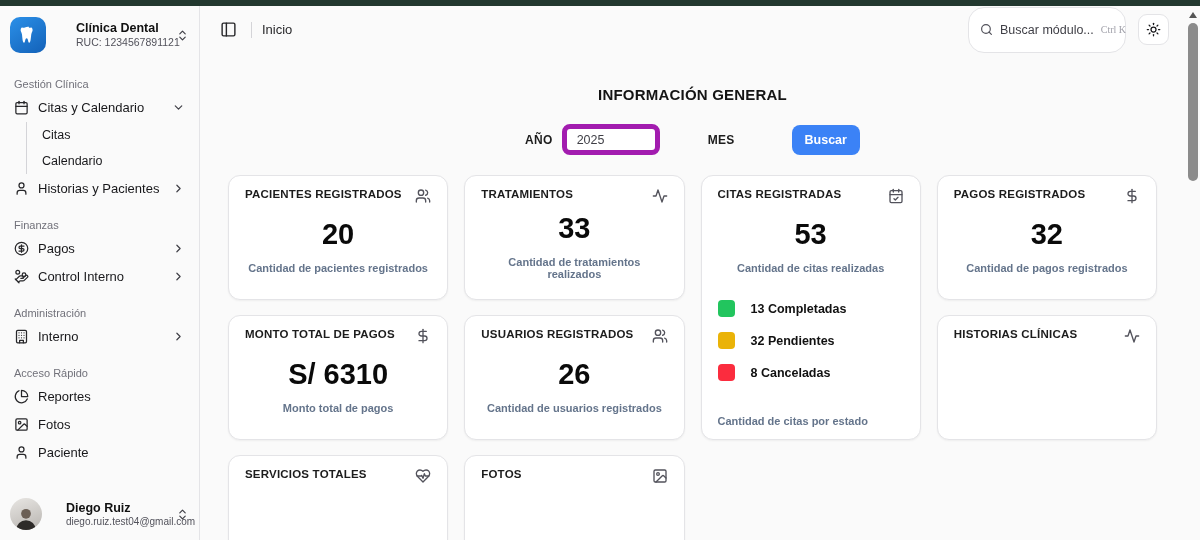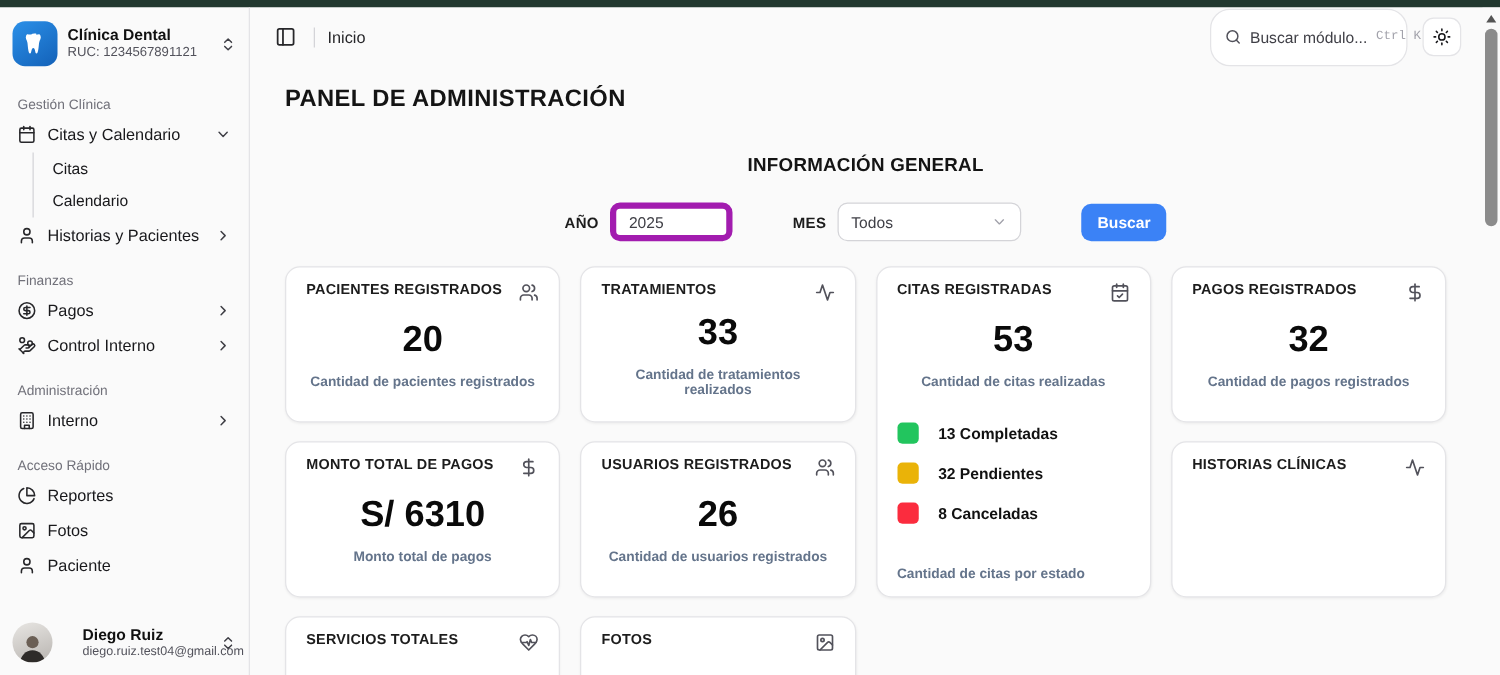--- a/index.html
+++ b/index.html
@@ -22,21 +22,21 @@
     display: flex; flex-direction: column;
     padding: 0 8px;
   }
   .sidebar-header { display: flex; align-items: center; gap: 8px; padding: 11px 2px 8px 2px; }
   .logo {
     width: 36px; height: 36px; border-radius: 10px;
     background: linear-gradient(145deg, #2b90e8, #1361b8);
     display: flex; align-items: center; justify-content: center;
     flex-shrink: 0;
   }
-  .org-meta { line-height: 1.2; min-width: 0; }
+  .org-meta { line-height: 1.2; min-width: 0; margin-left: 22px; }
   .org-name { font-size: 12.5px; font-weight: bold; color: #111; white-space: nowrap; }
   .org-ruc { font-size: 10.5px; color: #52525b; white-space: nowrap; }
   .updown { margin-left: auto; color: #3f3f46; flex-shrink: 0; }
 
   .side-section { margin-top: 10px; }
   .section-label { font-size: 11px; color: #71717a; padding: 7px 6px 3px 6px; }
   .side-item {
     display: flex; align-items: center; gap: 9px;
     padding: 6.5px 6px; border-radius: 7px;
     font-size: 13px; color: #18181b; cursor: pointer;
@@ -69,21 +69,21 @@
   .v-divider { width: 1px; height: 16px; background: #d4d4d8; }
   .breadcrumb { font-size: 13px; color: #27272a; }
   .header-right { margin-left: auto; display: flex; align-items: center; gap: 12px; }
   .search-pill {
     display: flex; align-items: center; gap: 7px;
     height: 46px; width: 158px; padding: 0 11px;
     border: 1px solid #e4e4e7; border-radius: 16px; background: #fff; cursor: pointer;
   }
   .search-pill .magnifier { color: #52525b; }
   .search-text { font-size: 12.5px; color: #3f3f46; white-space: nowrap; }
-  .search-kbd { font-family: Liberation Mono, monospace; font-size: 10px; color: #a1a1aa; margin-left: auto; white-space: nowrap; }
+  .search-kbd { font-family: Liberation Serif, serif; font-size: 10px; color: #a1a1aa; margin-left: auto; white-space: nowrap; }
   .theme-btn {
     width: 31px; height: 31px; border: 1px solid #e4e4e7; border-radius: 9px;
     background: #fff; display: flex; align-items: center; justify-content: center;
     color: #18181b; cursor: pointer;
   }
 
   .page-title { margin: 16px 0 0 28px; font-size: 19px; font-weight: 800; letter-spacing: .3px; color: #141414; }
   .section-title { text-align: center; margin-top: 33px; font-size: 15px; font-weight: 800; letter-spacing: .2px; color: #141414; }
 
   .filters { display: flex; align-items: center; justify-content: center; margin-top: 21px; }
@@ -360,36 +360,27 @@
                   <path d="M2 12h2"></path>
                   <path d="M20 12h2"></path>
                   <path d="m6.34 17.66-1.41 1.41"></path>
                   <path d="m19.07 4.93-1.41 1.41"></path>
                 </svg>
             </span>
           </button>
         </div>
       </div>
 
-      <h1 class="page-title">PANEL DE ADMINISTRACIÓN</h1>
       <h2 class="section-title">INFORMACIÓN GENERAL</h2>
 
       <div class="filters">
         <span class="filter-label">AÑO</span>
         <input class="year-input" value="2025" style="">
         <span class="group-gap"></span>
         <span class="filter-label">MES</span>
-        <div class="select">
-          <span>Todos</span>
-          <span class="chev">
-            <svg width="13" height="13" viewBox="0 0 24 24" fill="none" stroke="currentColor" stroke-width="2" stroke-linecap="round" stroke-linejoin="round">
-                <path d="m6 9 6 6 6-6"></path>
-              </svg>
-          </span>
-        </div>
         <span class="group-gap"></span>
         <button class="btn-primary">Buscar</button>
       </div>
 
       <div class="grid">
 
         <div class="card">
           <div class="card-head">
             <span class="card-title">PACIENTES REGISTRADOS</span>
             <span class="card-icon">

